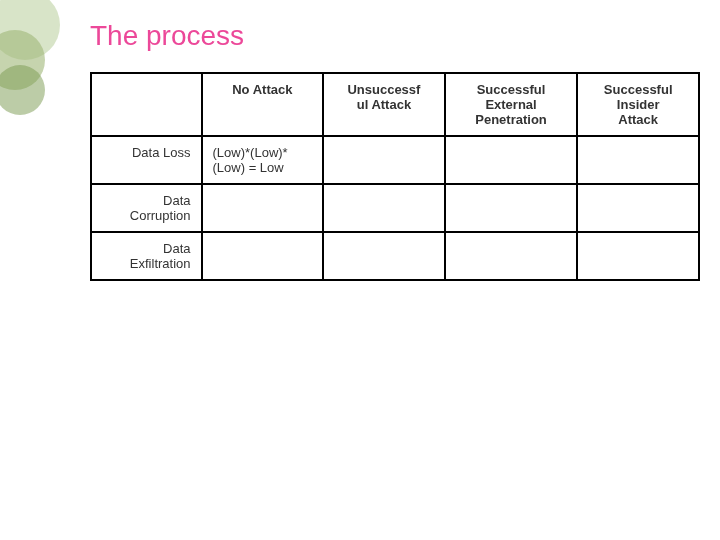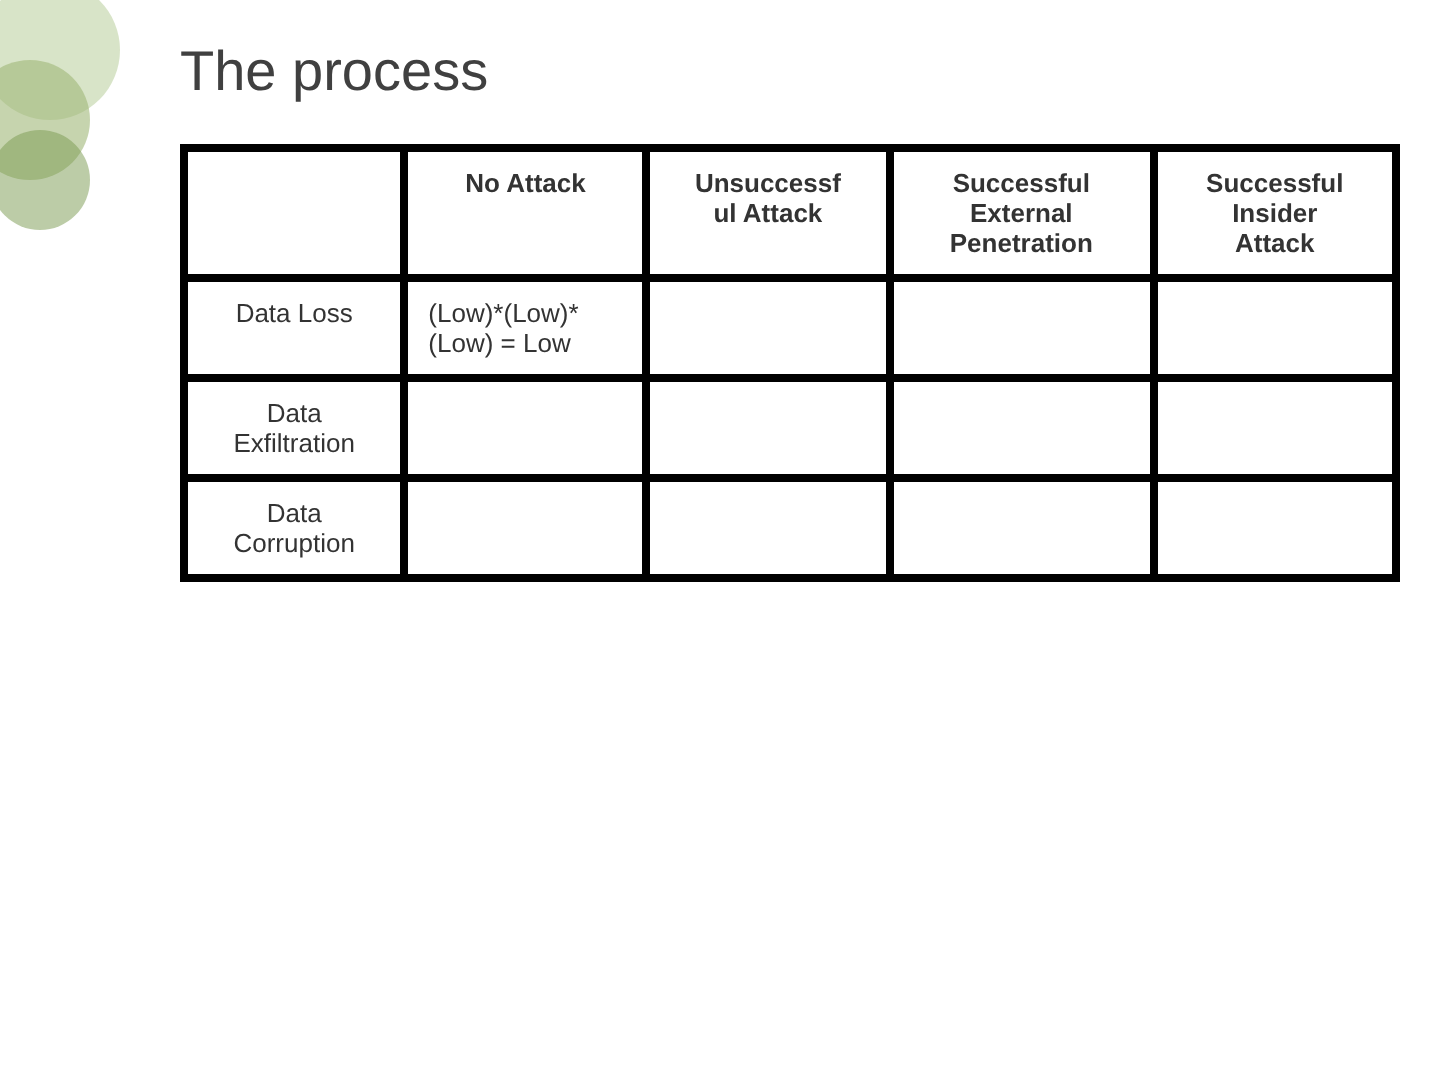--- a/index.html
+++ b/index.html
@@ -64,33 +64,33 @@
       position: absolute;
       top: 20px;
       left: 90px;
       right: 20px;
       bottom: 20px;
     }
 
     .page-title {
       font-size: 28px;
       font-weight: normal;
-      color: #404040;
+      color: #ec4899;
       margin-bottom: 20px;
     }
 
     .process-table {
       border-collapse: collapse;
       width: 100%;
       table-layout: fixed;
     }
 
     .process-table th,
     .process-table td {
-      border: 4px solid #000000;
+      border: 2px solid #000000;
       padding: 8px 10px;
       vertical-align: top;
       font-size: 13px;
     }
 
     .process-table th {
       background: #ffffff;
       font-weight: bold;
       text-align: center;
       color: #333333;
@@ -125,21 +125,21 @@
       color: #7a0000;
       font-weight: bold;
     }
 
     .th-external {
       color: #333333;
       font-weight: bold;
     }
 
     .row-label {
-      text-align: center;
+      text-align: right;
       font-weight: normal;
       color: #333333;
     }
 
     .cell-formula {
       font-size: 12px;
       color: #333333;
       margin-top: 35px;
     }
 
@@ -178,28 +178,28 @@
     </thead>
     <tbody>
       <tr>
         <td class="row-label">Data Loss</td>
         <td class="cell-formula">(Low)*(Low)*<br>(Low) = Low</td>
         <td></td>
         <td></td>
         <td></td>
       </tr>
       <tr>
+        <td class="row-label">Data Corruption</td>
+        <td></td>
+        <td></td>
+        <td></td>
+        <td></td>
+      </tr>
+      <tr>
         <td class="row-label">Data Exfiltration</td>
-        <td></td>
-        <td></td>
-        <td></td>
-        <td></td>
-      </tr>
-      <tr>
-        <td class="row-label">Data Corruption</td>
         <td></td>
         <td></td>
         <td></td>
         <td></td>
       </tr>
     </tbody>
   </table>
 </div>
 
 </body></html>

